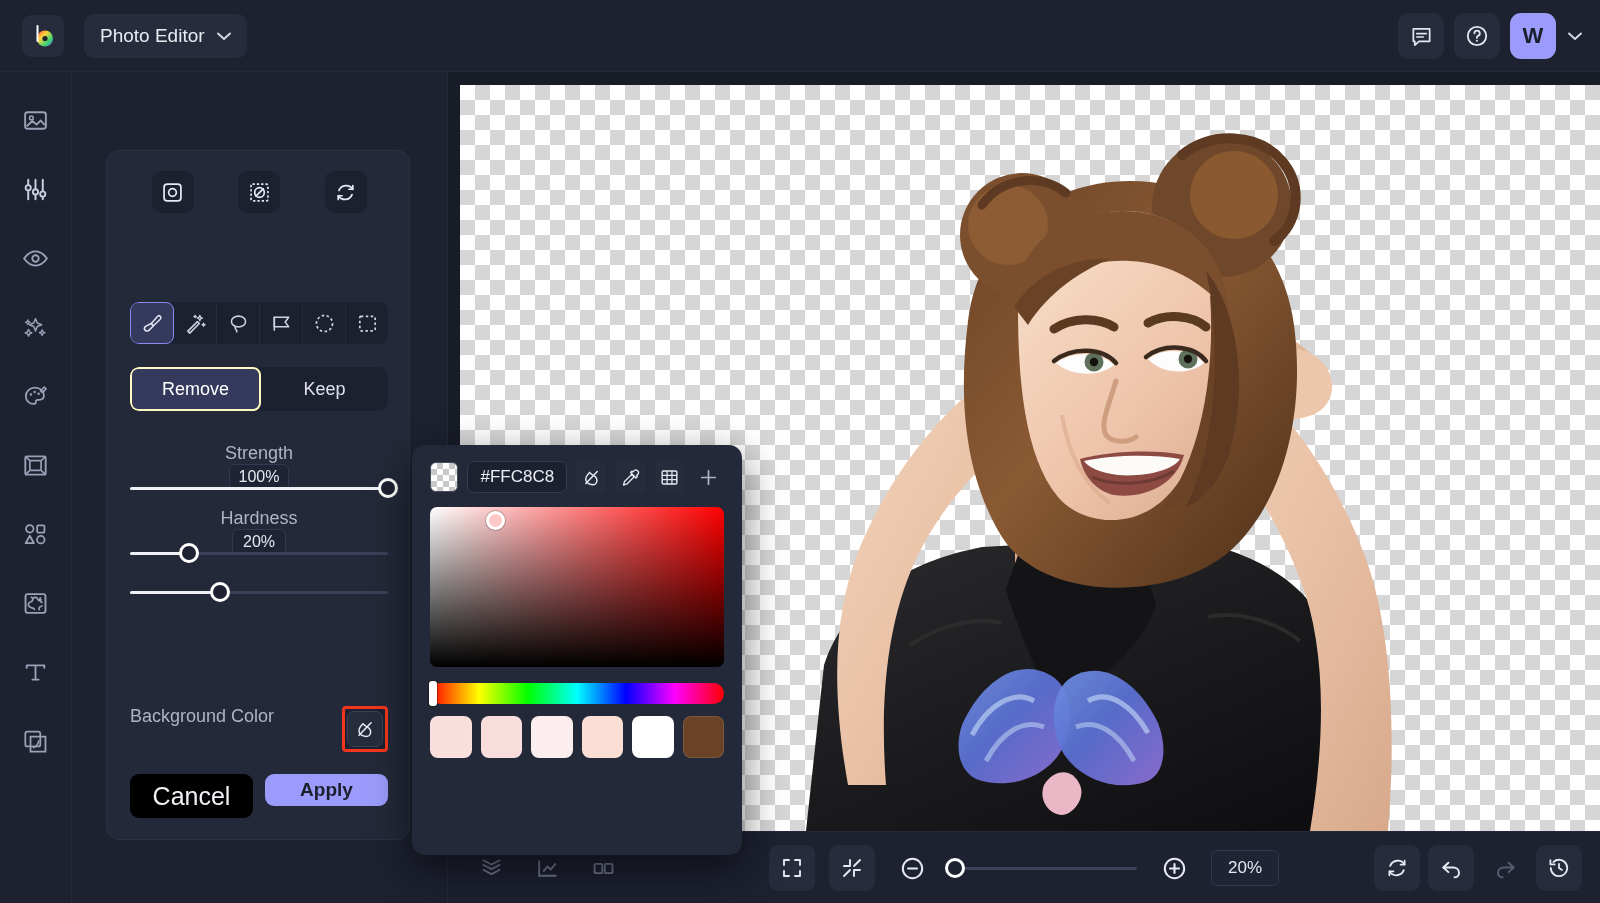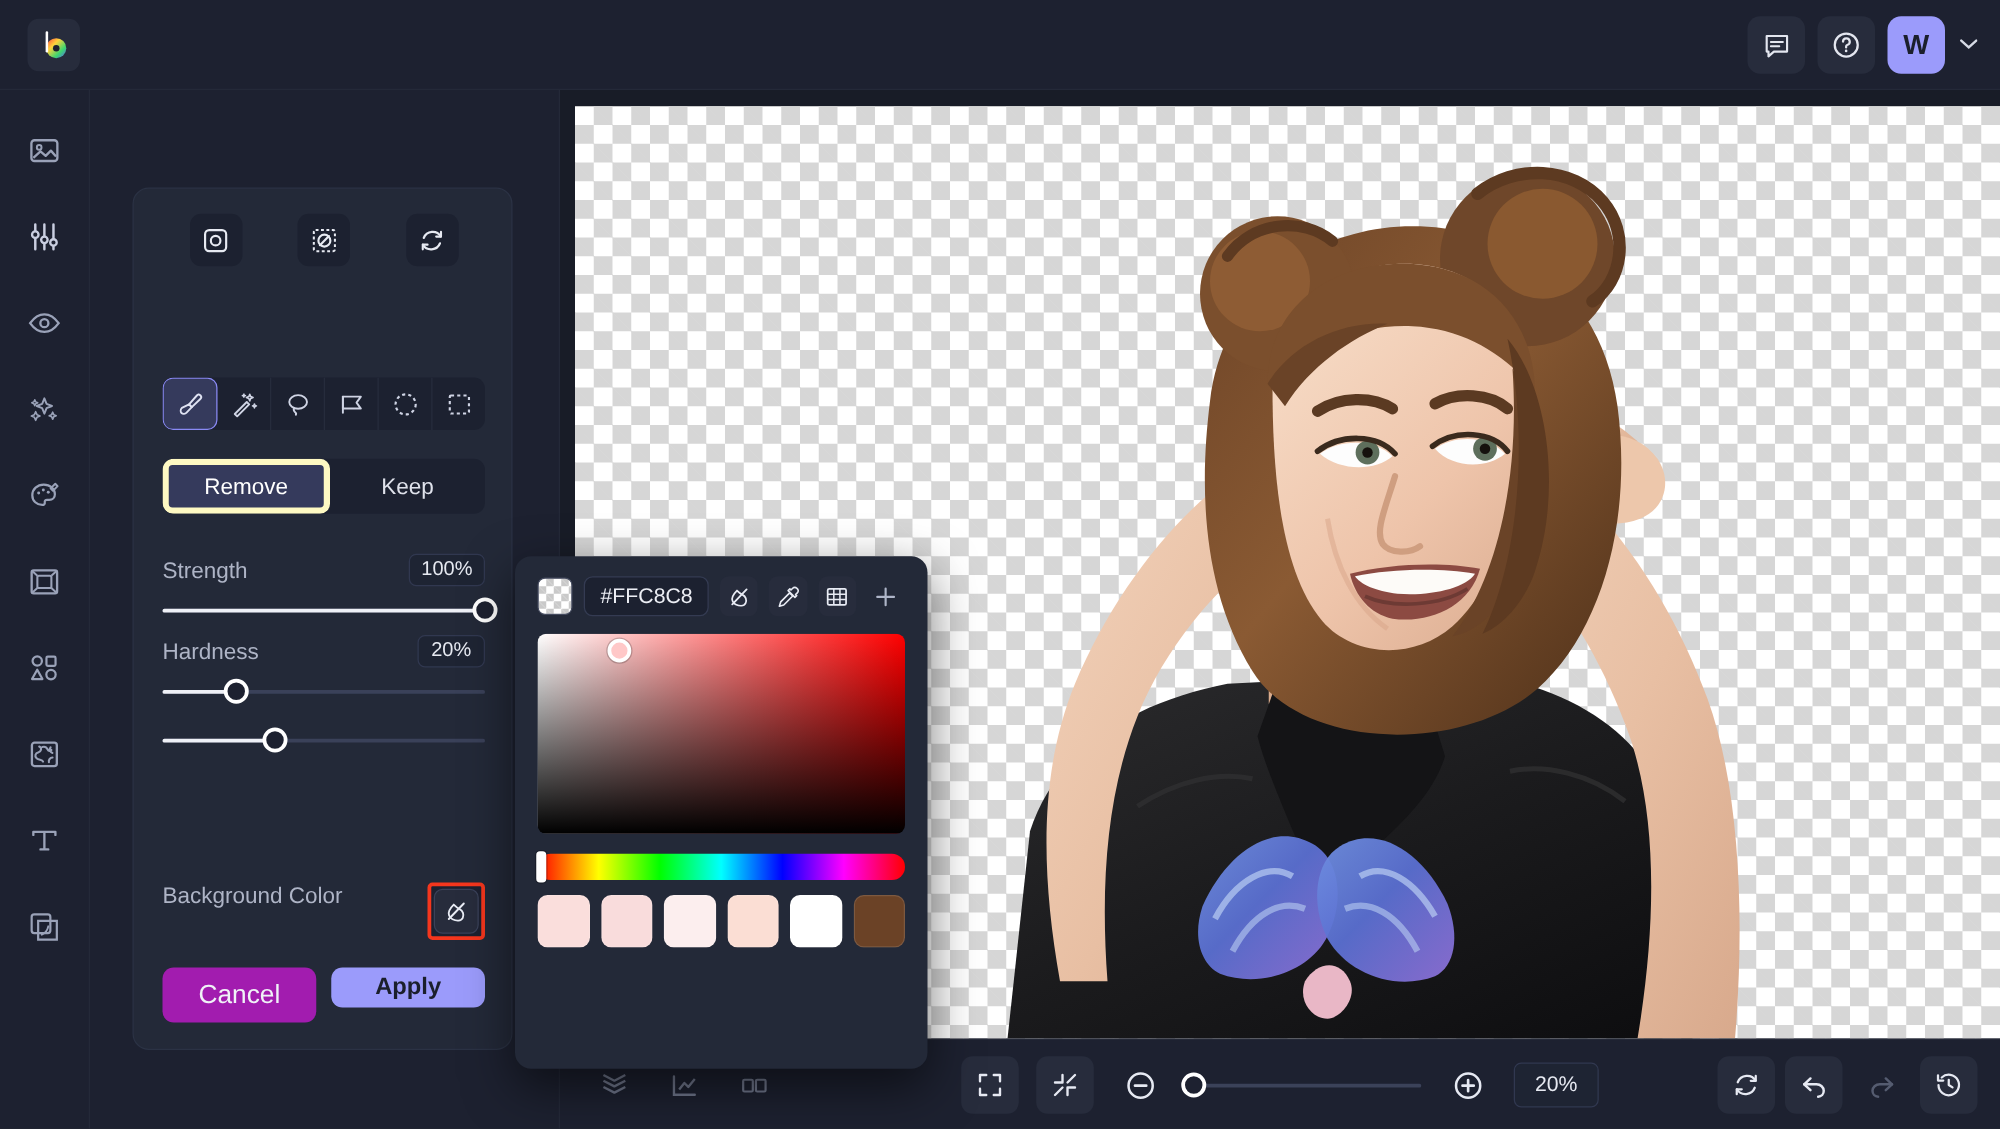--- a/index.html
+++ b/index.html
@@ -106,25 +106,25 @@
 
   .mode-strip {
     position: absolute; top: 216px; left: 23px; width: 258px; height: 44px;
     background: #1c2130; border-radius: 9px; display: flex; overflow: hidden;
   }
   .mode-cell {
     flex: 1; display: flex; align-items: center; justify-content: center;
     font-size: 18px; color: #dfe2eb; cursor: pointer;
   }
   .mode-cell.active {
-    background: #353a5c; border: 5px solid #fef9c3; border-radius: 8px; color: #fff;
+    background: #353a5c; border: 2px solid #fef9c3; border-radius: 8px; color: #fff;
   }
 
   .slider-group { position: absolute; left: 23px; width: 258px; }
-  .sl-head { display: flex; align-items: center; justify-content: space-between; height: 26px; }
+  .sl-head { display: flex; align-items: center; justify-content: space-between; height: 26px; flex-direction: column; }
   .sl-label { font-size: 18px; color: #aeb4c6; }
   .sl-val {
     font-size: 16px; color: #e6e9f1; background: #1e2433;
     border: 1px solid #313850; border-radius: 6px; padding: 3px 9px; min-width: 54px; text-align: center;
   }
   .sl-track {
     position: relative; margin-top: 18px; height: 3px; background: #3a4159; border-radius: 2px; cursor: pointer;
   }
   .sl-fill { position: absolute; left: 0; top: 0; height: 3px; background: #eef0f6; border-radius: 2px; }
   .sl-knob {
@@ -142,22 +142,22 @@
     display: flex; align-items: center; justify-content: center; background: #1d2130;
   }
   .bgc-swatch {
     width: 36px; height: 36px; border-radius: 7px; background: #272c3c;
     border: 1px solid #3a4159; display: flex; align-items: center; justify-content: center; cursor: pointer;
   }
   .panel-actions {
     position: absolute; left: 23px; top: 623px; width: 258px; display: flex; gap: 12px;
   }
   .btn-cancel {
-    flex: 1; height: 44px; background: #a21caf; color: #f0f2f7; border: none;
-    border-radius: 9px; font-size: 21px; font-family: inherit; cursor: pointer;
+    flex: 1; height: 44px; background: #000000; color: #f0f2f7; border: none;
+    border-radius: 9px; font-size: 25px; font-family: inherit; cursor: pointer;
   }
   .btn-apply {
     flex: 1; height: 32px; background: #9b9bfb; color: #1b1f2c; border: none;
     border-radius: 9px; font-size: 19px; font-weight: 700; font-family: inherit; cursor: pointer;
   }
 
   
   .canvas-area {
     position: absolute; left: 448px; top: 72px; width: 1152px; height: 759px;
     background: #181c27; overflow: hidden;
@@ -286,20 +286,26 @@
             <stop offset="70%" stop-color="#3bd66f"></stop>
               <stop offset="100%" stop-color="#5b63f5"></stop>
           </linearGradient>
         </defs>
         <circle cx="15" cy="15.5" r="8" fill="url(#cw1)"></circle>
         <circle cx="15" cy="15.5" r="2.6" fill="#1d2130"></circle>
         <path d="M7.5 3 L7.5 18" stroke="#ffffff" stroke-width="2" stroke-linecap="round" fill="none"></path>
       </svg>
     </div>
 
+    <div class="app-select">
+      <span>Photo Editor</span>
+      <svg width="14" height="9" viewBox="0 0 14 9">
+        <path d="M1 1.5 L7 7 L13 1.5" stroke="#d6dae5" stroke-width="1.9" fill="none" stroke-linecap="round"></path>
+      </svg>
+    </div>
 
 
     <div class="tb-right">
       <div class="tb-icon-btn">
         <svg width="23" height="23" viewBox="0 0 24 24">
           <path d="M3.5 4h17v13h-11l-4.5 4v-4h-1.5z" stroke="#e3e6ef" stroke-width="1.8" fill="none" stroke-linejoin="round"></path>
           <path d="M7 9h10M7 12.5h7" stroke="#e3e6ef" stroke-width="1.7" stroke-linecap="round"></path>
         </svg>
       </div>
       <div class="tb-icon-btn">

